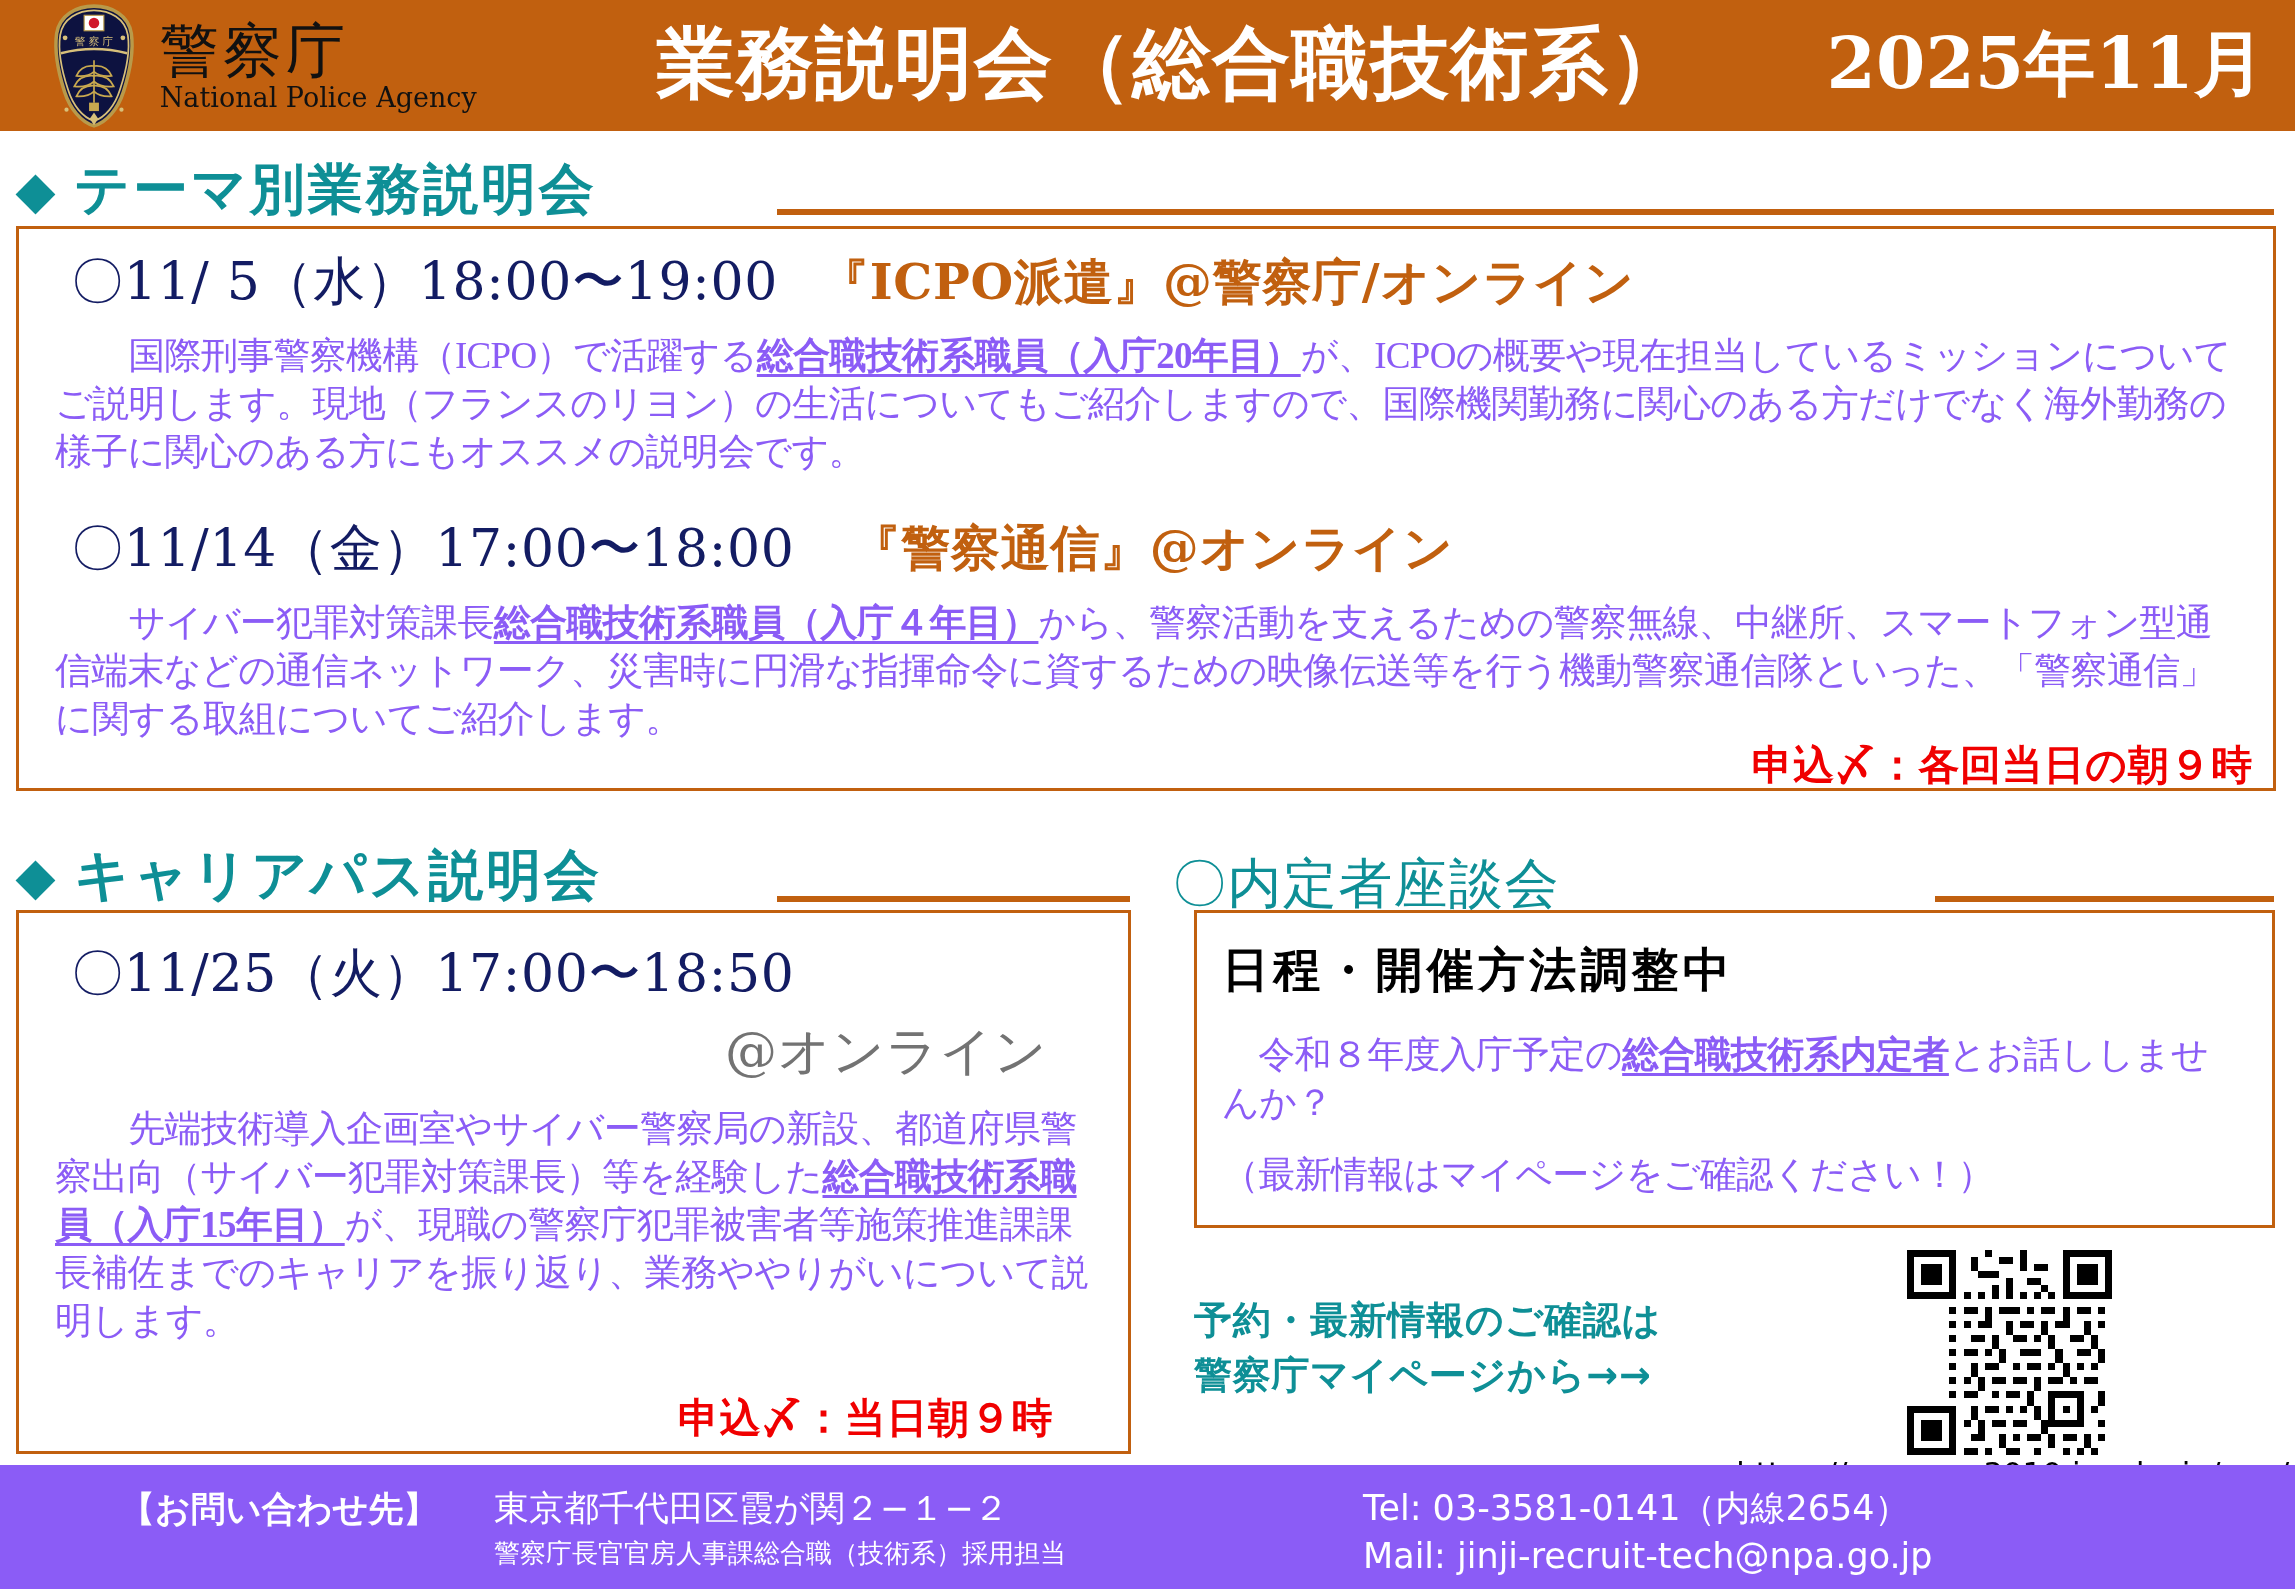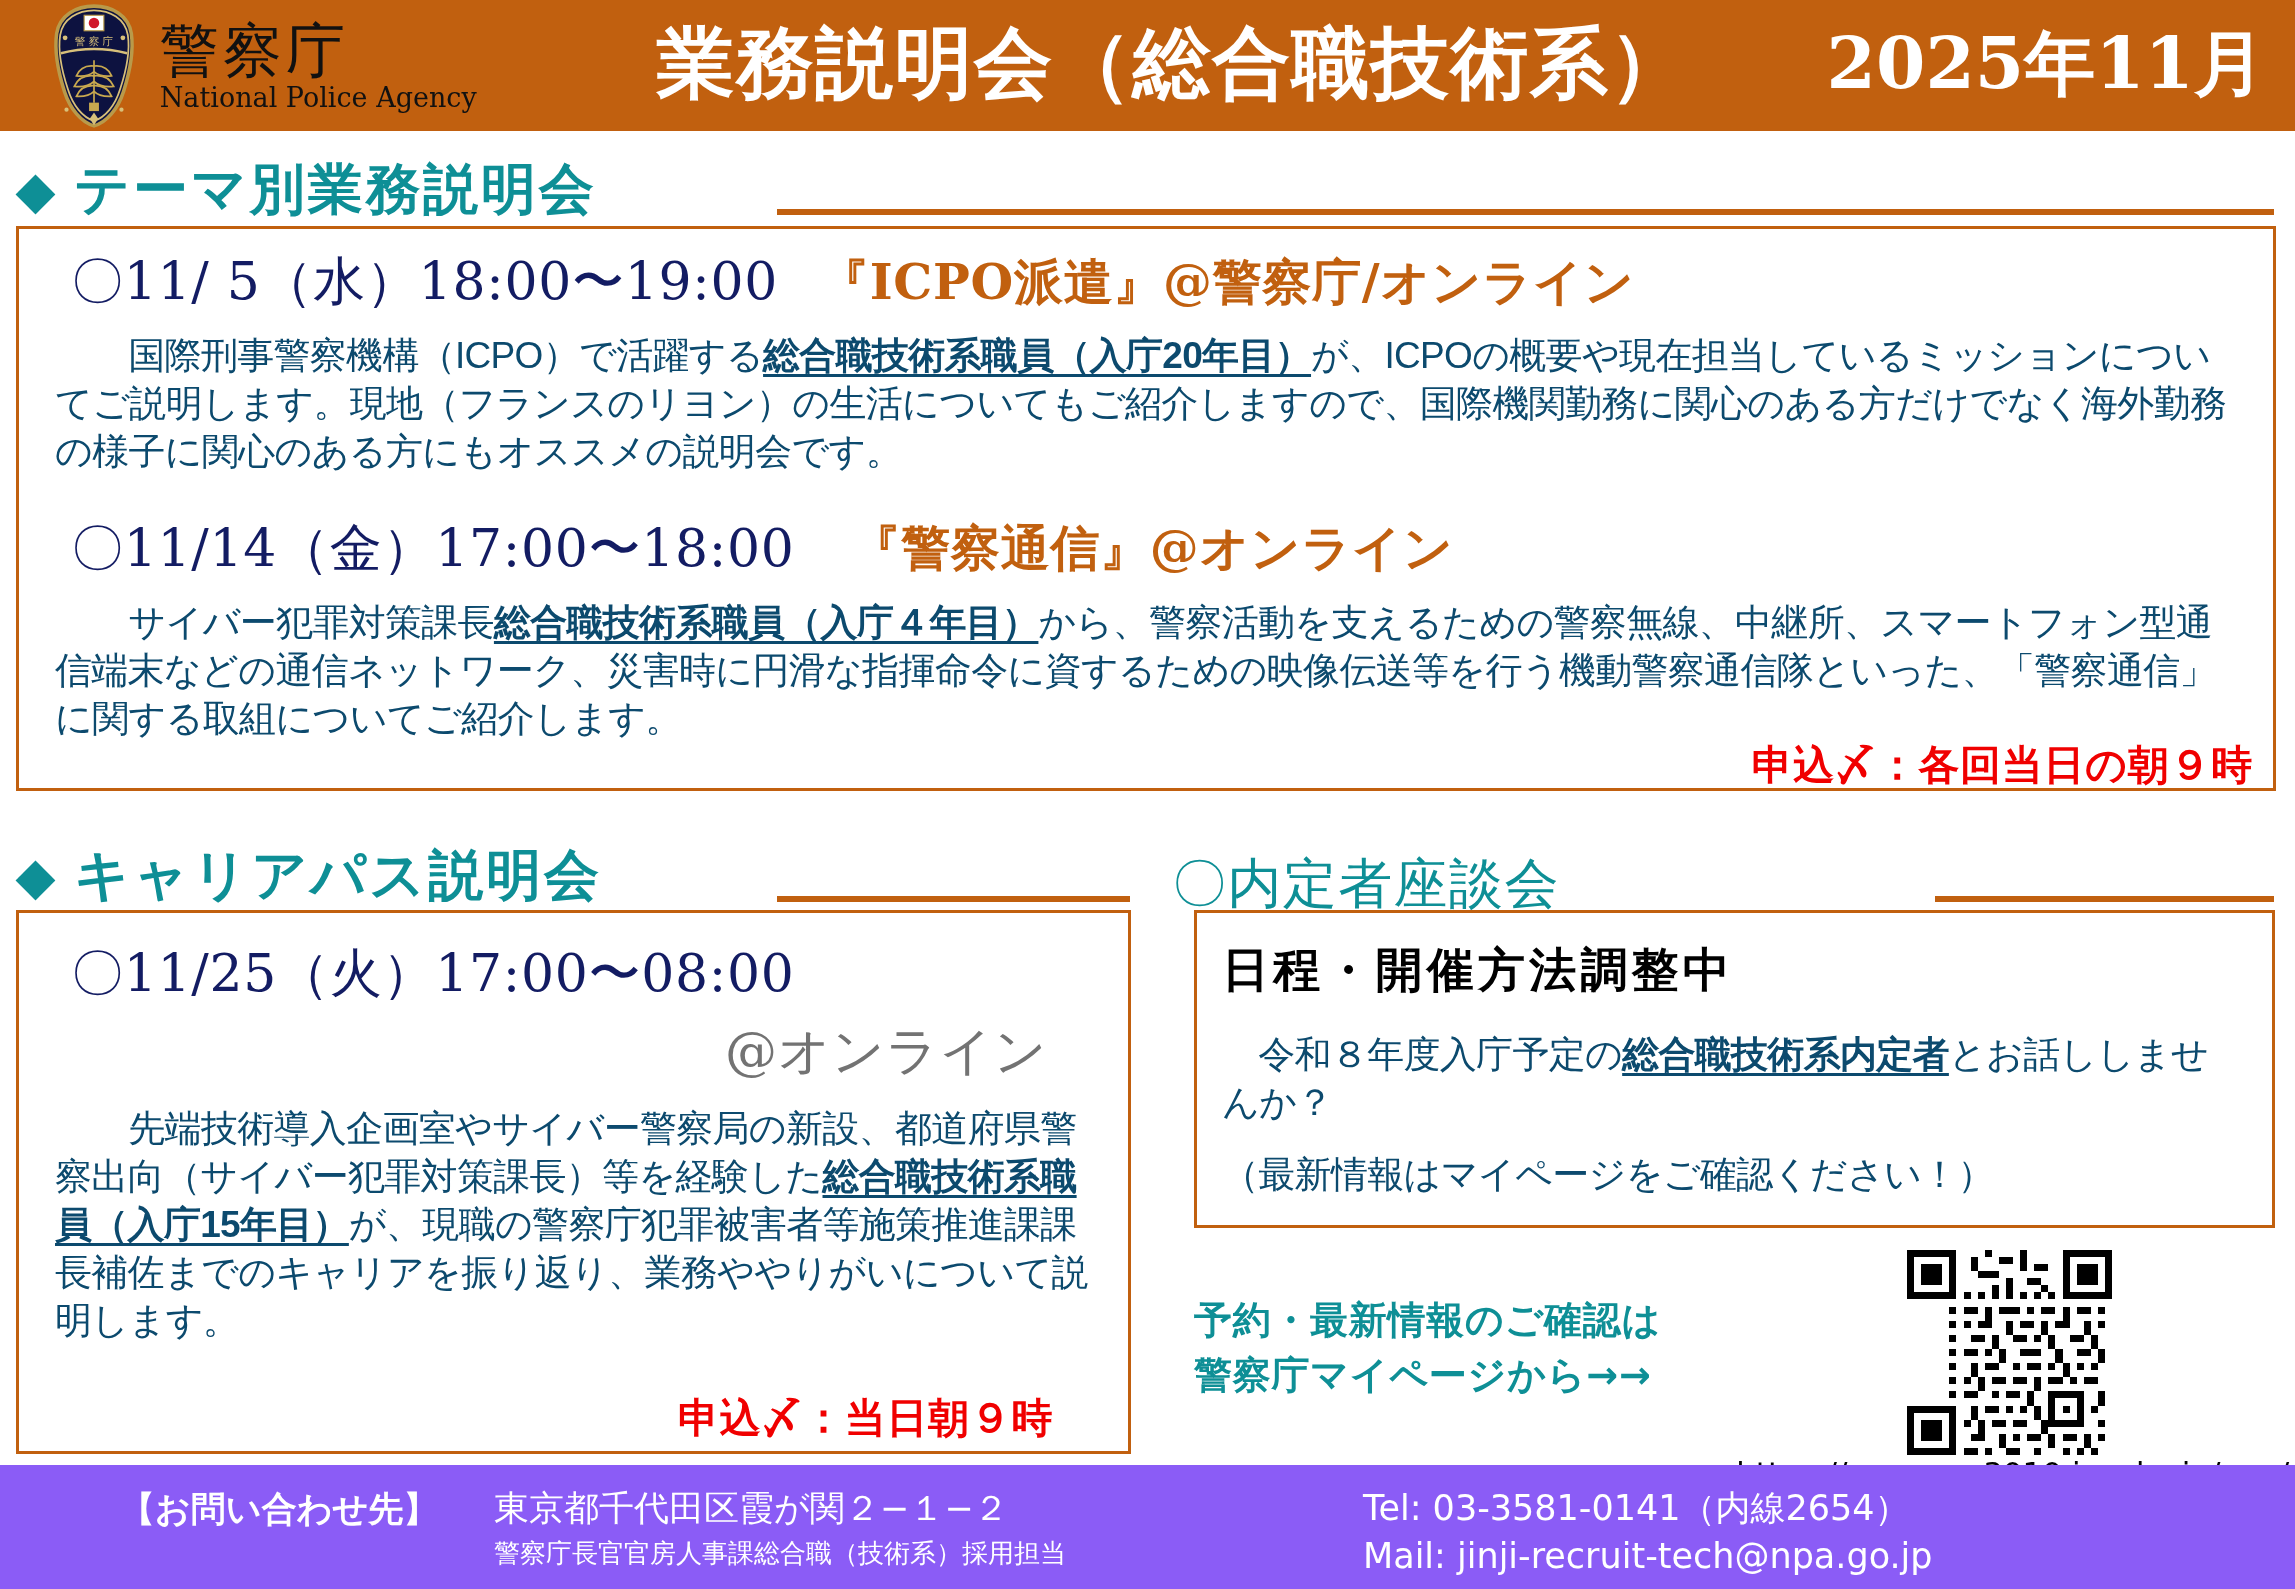--- a/index.html
+++ b/index.html
@@ -83,23 +83,23 @@
     color:#131c63;font-size:52px;font-weight:400;letter-spacing:0.7px;
     font-family:"DejaVu Serif","Liberation Serif",serif;
   }
   .ev-topic{
     color:#c1600f;font-size:49px;font-weight:700;letter-spacing:0.7px;
     font-family:"DejaVu Serif","Liberation Serif",serif;
   }
 
   
   .body-p{
-    position:absolute;color:#0c4a6e;
+    position:absolute;color:#8b5cf6;
     font-size:37px;line-height:1.30;letter-spacing:-0.7px;
-    font-family:Liberation Sans, sans-serif;
+    font-family:Liberation Serif, serif;
     text-indent:37px;
   }
   .body-p .u{
     font-weight:700;text-decoration:underline;text-underline-offset:5.7px;
   }
   .body-p.noindent{text-indent:0;}
 
   
   .deadline{
     position:absolute;color:#f00000;font-weight:700;
@@ -235,21 +235,21 @@
 
   <div class="sec-head" style="left:15.5px;top:839px;">
     <span class="diamond">◆</span>
     <span class="sec-head-label">キャリアパス説明会</span>
   </div>
   <div class="sec-head-rule" style="left:777px;top:896px;width:353px;"></div>
 
   <div class="box" style="left:15.5px;top:910px;width:1115px;height:544px;"></div>
 
   <div class="ev-line" style="left:71px;top:939px;">
-    <span class="ev-when">〇11/25（火）17:00〜08:00</span>
+    <span class="ev-when">〇11/25（火）17:00〜18:50</span>
   </div>
   <div class="ev-line" style="left:713px;top:1017px;">
     <span class="ev-topic" style="color:#737373;font-weight:400;font-size:52px;margin-left:12px;">@オンライン</span>
   </div>
 
   <div class="body-p" style="left:55px;top:1105px;width:1038px;">
     <span>　先端技術導入企画室やサイバー警察局の新設、都道府県警察出向（サイバー犯罪対策課長）等を経験した</span><span class="u">総合職技術系職員（入庁15年目）</span><span>が、現職の警察庁犯罪被害者等施策推進課課長補佐までのキャリアを振り返り、業務ややりがいについて説明します。</span>
   </div>
 
   <div class="deadline" style="left:678px;top:1391px;">申込〆：当日朝９時</div>

